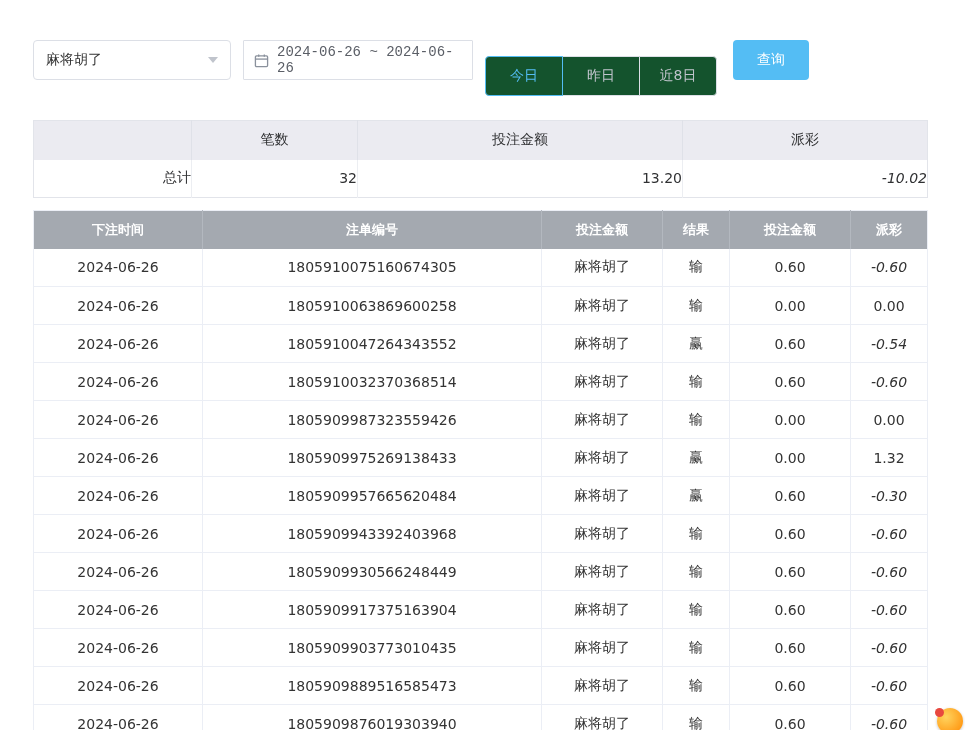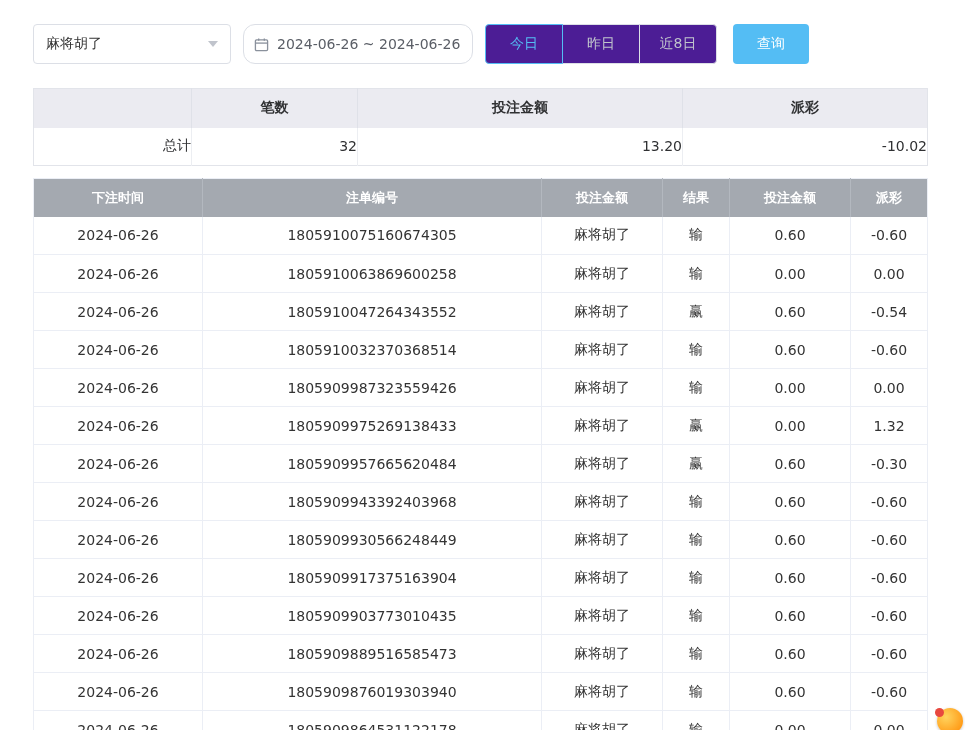--- a/index.html
+++ b/index.html
@@ -17,44 +17,45 @@
   .select-box {
     width:198px; height:40px; border:1px solid #dcdfe6; border-radius:4px;
     display:flex; align-items:center; justify-content:space-between;
     padding:0 12px; cursor:pointer; background:#fff;
   }
   .caret {
     width:0; height:0; border-left:5px solid transparent; border-right:5px solid transparent;
     border-top:6px solid #c0c4cc;
   }
   .date-box {
-    width:230px; height:40px; border:1px solid #dcdfe6; border-radius:12px;
+    width:230px; height:40px; border:1px solid #dcdfe6; border-radius:1px;
     display:flex; align-items:center; gap:8px; padding:0 10px;
-    margin-left:12px; background:#fff; color:#5a5e66; cursor:pointer;
+    margin-left:12px; background:#fff; color:#5a5e66; cursor:pointer;font-family:Liberation Mono, monospace;
   }
   .btn-group { display:flex; margin-left:12px; }
   .quick-btn {
-    height:40px; width:78px; background:#4c1d95; border:1px solid #dcdfe6;
+    height:40px; width:78px; background:#14532d; border:1px solid #dcdfe6;
     color:#c0c4cc; font-size:14px; cursor:pointer; margin-left:-1px;
     font-family:inherit;
+    margin-top:32px;
   }
   .btn-group .quick-btn:first-of-type, .btn-group button:nth-of-type(1) { margin-left:0; border-radius:4px 0 0 4px; }
   .btn-group button:last-of-type { border-radius:0 4px 4px 0; }
   .quick-btn.active { color:var(--accent); border-color:var(--accent); position:relative; z-index:2; }
   .query-btn {
     height:40px; width:76px; margin-left:16px; background:var(--accent);
     color:#fff; border:none; border-radius:4px; font-size:14px; cursor:pointer;
     font-family:inherit;
   }
 
   
   table { border-collapse:collapse; table-layout:fixed; width:894px; }
   .summary { margin-top:24px; border:1px solid #e2e4ea; }
   .summary th {
-    background:#ebebf1; height:39px; font-weight:700; text-align:center;
+    background:#ebebf1; height:39px; font-weight:400; text-align:center;
     border-right:1px solid #dfe1e8; font-size:14px; color:#303133;
   }
   .summary td {
     background:#fff; height:38px; text-align:right;
     border-right:1px solid #eceef2; color:#303133;
   }
   .summary th:last-child, .summary td:last-child { border-right:none; }
 
   
   .bets { margin-top:12px; border:1px solid #ebeef5; }
@@ -62,21 +63,21 @@
     background:#a4a9b0; color:#fff; font-size:13px; font-weight:700;
     height:38px; text-align:center; border-right:1px solid #b3b8bf;
   }
   .bets thead th:last-child { border-right:none; }
   .bets tbody td {
     height:38px; text-align:center; color:#333; font-size:14px;
     border-bottom:1px solid #ebeef5; border-right:1px solid #ebeef5;
     overflow:hidden; white-space:nowrap;
   }
   .bets tbody td:last-child { border-right:none;text-align:center; }
-  .neg { color:var(--neg); }
+  .neg { color:var(--neg);font-style:italic; }
 
   
   .float-widget {
     position:absolute; right:2px; bottom:-4px; width:26px; height:26px;
     border-radius:50%;
     background:radial-gradient(circle at 35% 35%, #ffd45e, #f80);
     box-shadow:0 1px 3px rgba(0,0,0,.25);
   }
   .float-widget .badge {
     position:absolute; left:-2px; top:0; width:9px; height:9px;

